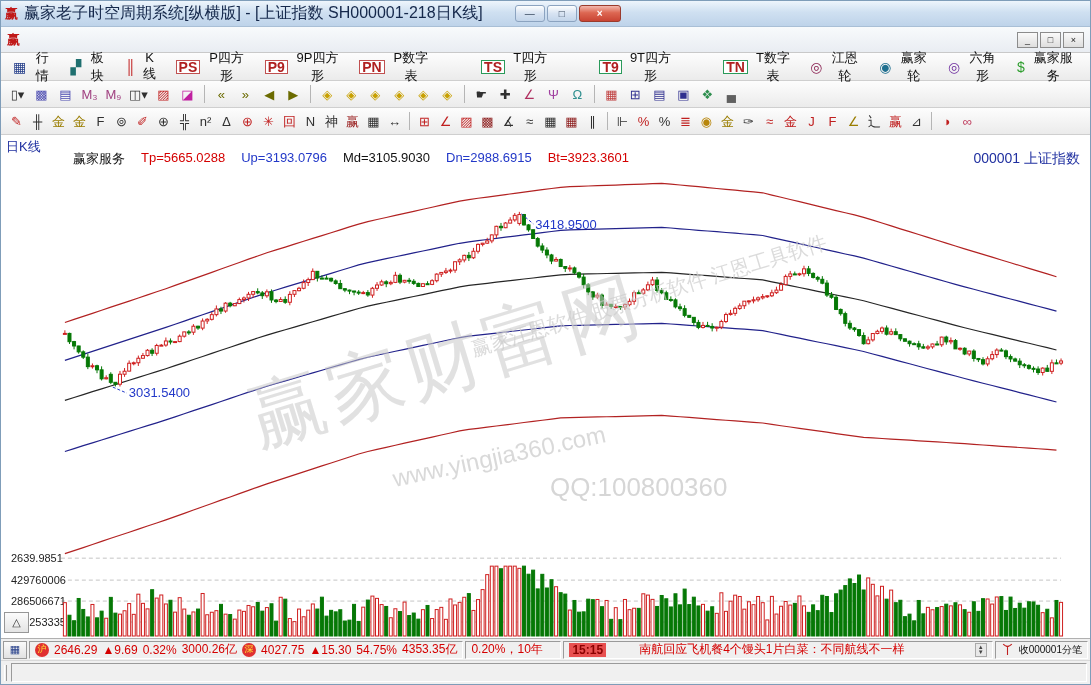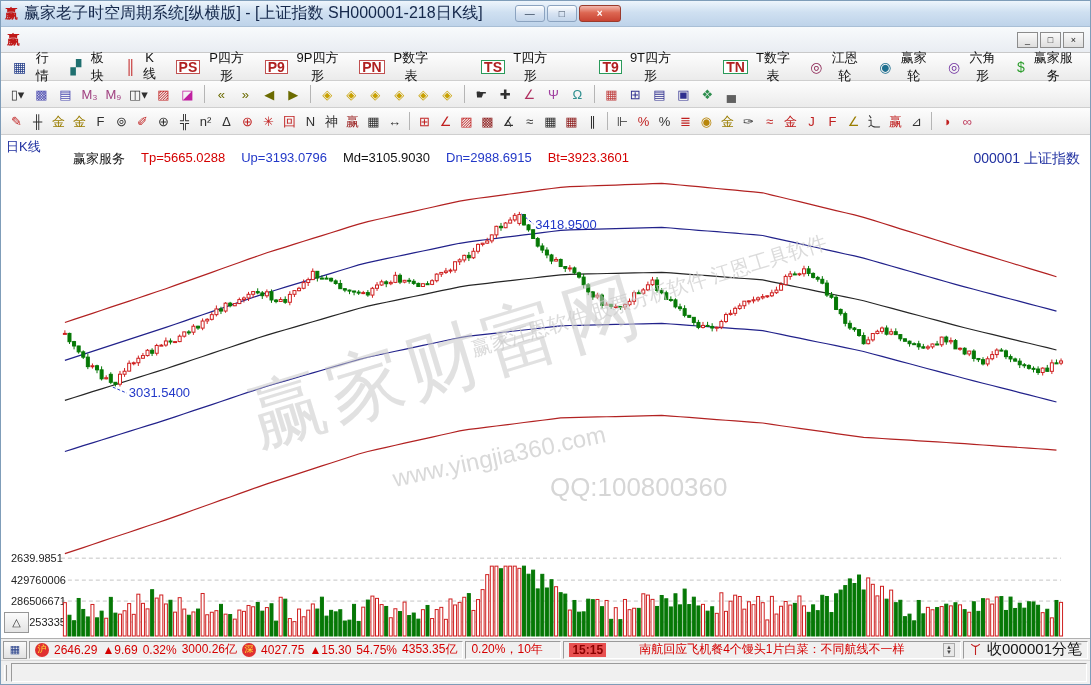--- a/index.html
+++ b/index.html
@@ -72,21 +72,21 @@
     font-size:9px; display:flex; align-items:center; justify-content:center; }
   .sbar1 .red { font-size:12px; }
   .tseg { width:96px; flex:0 0 96px; }
   .nseg { flex:1 1 auto; }
   .tbadge { background:#e85050; color:#8b0000; font-weight:bold; font-size:12px; padding:0 3px; }
   .ntext { overflow:hidden;margin-left:28px; }
   .spin { margin-left:auto; display:flex; flex-direction:column; font-size:6px; line-height:5px; color:#444;
     border:1px solid #aaa; background:#e8e8e8; padding:1px 2px; }
   .rseg { flex:0 0 auto; }
   .ant { width:13px; height:13px; }
-  .recv { font-size:15px; color:#111; }
+  .recv { font-size:10px; color:#111; }
 
   .sbar2 { height:23px; display:flex; align-items:center; gap:4px; padding:0 3px; background:#f0f0f0; }
   .grip { width:3px; height:16px; border-left:1px solid #ffffff; border-right:1px solid #9a9a9a; }
   .ifields { flex:1; height:19px; border:1px solid; border-color:#9a9a9a #ffffff #ffffff #9a9a9a;
     display:flex; align-items:center; gap:7px; padding:0 5px; font-size:12px; color:#111; white-space:nowrap; overflow:hidden; }
 </style>
 </head>
 <body>
 
 <div class="window">

